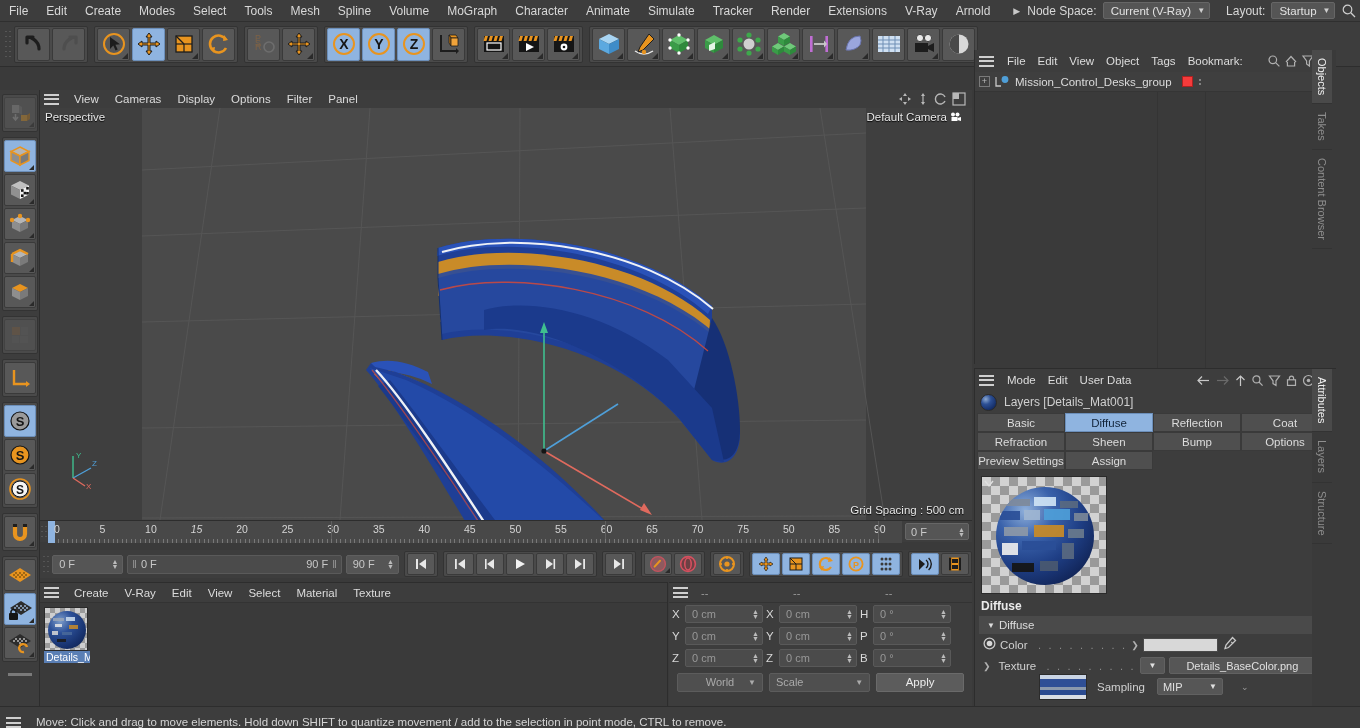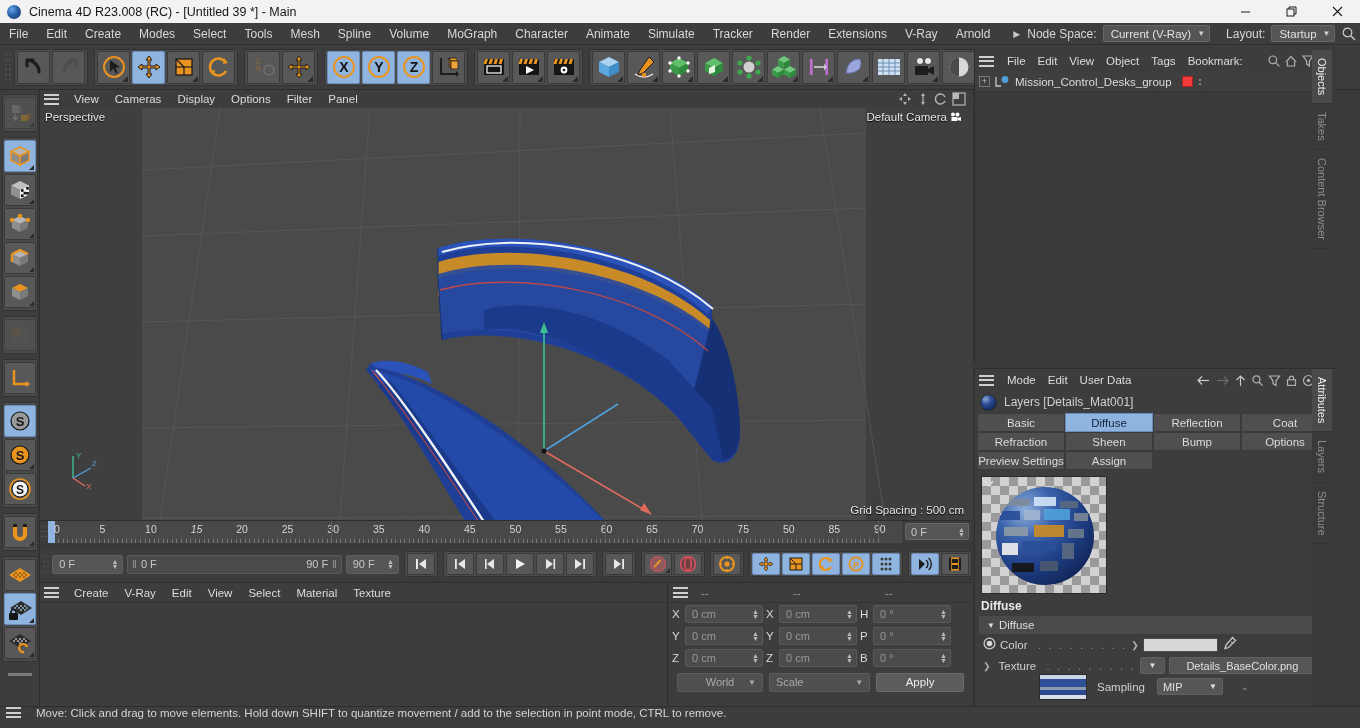--- a/index.html
+++ b/index.html
@@ -157,51 +157,28 @@
   .at-row{display:flex;align-items:center;height:21px;padding-left:8px;font-size:11.5px;color:#d0d0d0;gap:4px;}
   .at-dots{flex:0 0 auto;color:#8b8b8b;letter-spacing:2.2px;font-size:11px;}
   .swatch{width:75px;height:14px;background:#d8d8d8;border:1px solid #4a4a4a;}
   .at-input{height:17px;background:#565656;border:1px solid #616161;border-radius:2px;font-size:11px;color:#e0e0e0;
      display:flex;align-items:center;justify-content:center;}
   .at-thumb{width:48px;height:26px;border:1px solid #2b2b2b;
      background:linear-gradient(180deg,#c9d4e4 0 18%,#2f4f96 18% 48%,#8b99ad 48% 62%,#2a4a90 62% 82%,#d9dde4 82% 100%);}
 
   
   .statusbar{position:absolute;left:0;bottom:0;width:1360px;height:22px;background:#3d3d3d;border-top:1px solid #2d2d2d;
-     display:flex;align-items:flex-start;padding-left:6px;gap:8px;}
+     display:flex;align-items:flex-end;padding-left:6px;gap:8px;}
   .sb-text{font-size:11.5px;color:#d4d4d4;white-space:nowrap;}
 </style>
 </head>
 <body>
 
 <div class="app">
 
-  <div class="titlebar">
-    <div class="tb-logo"></div>
-    <div class="tb-title">Cinema 4D R23.008 (RC) - [Untitled 39 *] - Main</div>
-    <div class="tb-ctrls">
-      <div class="tb-btn">
-        <svg width="11" height="11" viewBox="0 0 11 11">
-            <line x1="1" y1="6" x2="10" y2="6" stroke="#1a1a1a" stroke-width="1"></line>
-          </svg>
-      </div>
-      <div class="tb-btn">
-        <svg width="11" height="11" viewBox="0 0 11 11">
-            <rect x="1" y="3" width="7" height="7" fill="none" stroke="#1a1a1a" stroke-width="1"></rect>
-            <polyline points="3,3 3,1 10,1 10,8 8,8" fill="none" stroke="#1a1a1a" stroke-width="1"></polyline>
-          </svg>
-      </div>
-      <div class="tb-btn close">
-        <svg width="11" height="11" viewBox="0 0 11 11">
-            <line x1="1" y1="1" x2="10" y2="10" stroke="#1a1a1a" stroke-width="1.1"></line>
-            <line x1="10" y1="1" x2="1" y2="10" stroke="#1a1a1a" stroke-width="1.1"></line>
-          </svg>
-      </div>
-    </div>
-  </div>
 
   <div class="menubar">
     <div class="menu-item">File</div>
     <div class="menu-item">Edit</div>
     <div class="menu-item">Create</div>
     <div class="menu-item">Modes</div>
     <div class="menu-item">Select</div>
     <div class="menu-item">Tools</div>
     <div class="menu-item">Mesh</div>
     <div class="menu-item">Spline</div>
@@ -1134,20 +1111,39 @@
           <i></i>
         </div>
       <div class="vp-menu">Create</div>
       <div class="vp-menu">V-Ray</div>
       <div class="vp-menu">Edit</div>
       <div class="vp-menu">View</div>
       <div class="vp-menu">Select</div>
       <div class="vp-menu">Material</div>
       <div class="vp-menu">Texture</div>
     </div>
+    <div class="mm-body">
+      <div class="mat-tile">
+        <div class="mat-thumb">
+          <div class="mat-ball"></div>
+          <svg width="44" height="44" viewBox="0 0 44 44" style="position:absolute;left:0;top:0;">
+            <g opacity="0.85">
+              <rect x="8" y="10" width="11" height="3" fill="#9aa6b8"></rect>
+              <rect x="21" y="9" width="9" height="4" fill="#cfe0f0"></rect>
+              <rect x="10" y="16" width="7" height="3" fill="#e8e8e8"></rect>
+              <rect x="24" y="17" width="9" height="4" fill="#c98b28"></rect>
+              <rect x="7" y="23" width="6" height="4" fill="#d8d8d8"></rect>
+              <rect x="17" y="24" width="10" height="3" fill="#4a6a9a"></rect>
+              <rect x="12" y="31" width="9" height="3" fill="#1a1a1a"></rect>
+            </g>
+          </svg>
+        </div>
+        <div class="mat-name">Details_M</div>
+      </div>
+    </div>
   </div>
 
   <div class="coords">
     <div class="co-menubar">
       <div class="hmb">
           <i></i>
           <i></i>
           <i></i>
         </div>
       <div class="co-hdr">--</div>

